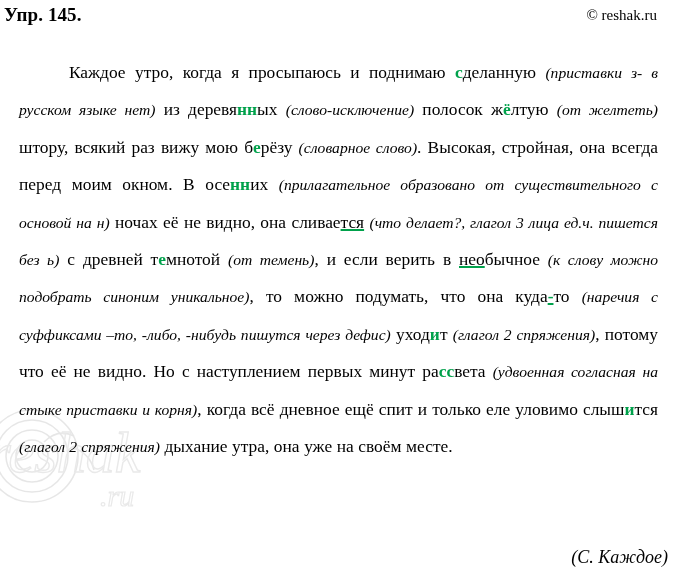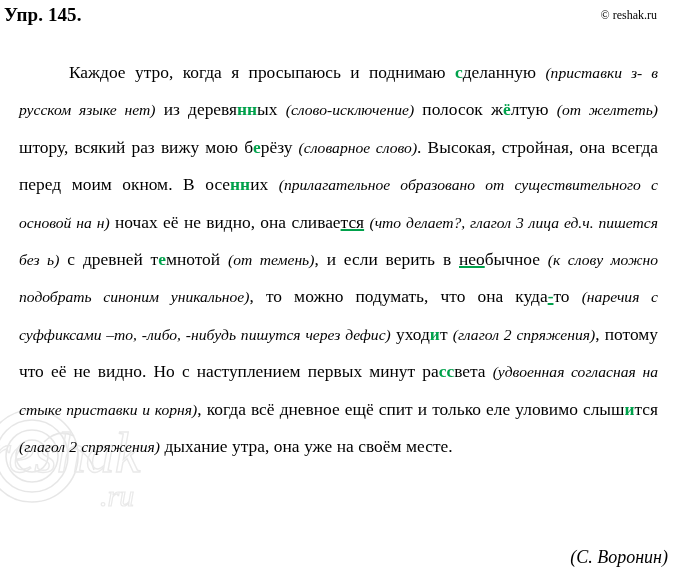--- a/index.html
+++ b/index.html
@@ -30,21 +30,21 @@
     align-items: flex-end;
     justify-content: space-between;
   }
   .exercise-title {
     font-size: 19px;
     font-weight: bold;
     line-height: 22px;
     letter-spacing: 0.1px;
   }
   .copyright {
-    font-size: 12px;
+    font-size: 15px;
     line-height: 22px;
     white-space: nowrap;
   }
 
   
   .doc-body {
     position: absolute;
     top: 38px;
     left: 3px;
     width: 671px;
@@ -128,13 +128,13 @@
     </g>
     <text x="6" y="74" font-family="'Liberation Serif', serif" font-size="58" fill="none" stroke="#d4d4d4" stroke-width="1.4" font-style="italic">reshak</text>
     <text x="118" y="108" font-family="'Liberation Serif', serif" font-size="30" fill="none" stroke="#d4d4d4" stroke-width="1.2" font-style="italic">.ru</text>
   </svg>
 </div>
 
 <div class="doc-body">
   <p class="para last-line-natural" id="answer-paragraph"><span>Каждое утро, когда я просыпаюсь и поднимаю </span><span class="hl">с</span><span>деланную </span><span class="note">(приставки з- в русском языке нет)</span><span> из деревя</span><span class="hl">нн</span><span>ых </span><span class="note">(слово-исключение)</span><span> полосок ж</span><span class="hl">ё</span><span>лтую </span><span class="note">(от желтеть)</span><span> штору, всякий раз вижу мою б</span><span class="hl">е</span><span>рёзу </span><span class="note">(словарное слово)</span><span>. Высокая, стройная, она всегда перед моим окном. В осе</span><span class="hl">нн</span><span>их </span><span class="note">(прилагательное образовано от существительного с основой на н)</span><span> ночах её не видно, она сливае</span><span class="ul">тся</span><span> </span><span class="note">(что делает?, глагол 3 лица ед.ч. пишется без ь)</span><span> с древней т</span><span class="hl">е</span><span>мнотой </span><span class="note">(от темень)</span><span>, и если верить в </span><span class="ul">нео</span><span>бычное </span><span class="note">(к слову можно подобрать синоним уникальное)</span><span>, то можно подумать, что она куда</span><span class="hl-ul">-</span><span>то </span><span class="note">(наречия с суффиксами –то, -либо, -нибудь пишутся через дефис)</span><span> ухо</span><span>д</span><span class="hl">и</span><span>т </span><span class="note">(глагол 2 спряжения)</span><span>, потому что её не видно. Но с наступлением первых минут ра</span><span class="hl">сс</span><span>вета </span><span class="note">(удвоенная согласная на стыке приставки и корня)</span><span>, когда всё дневное ещё спит и только еле уловимо слыш</span><span class="hl">и</span><span>тся </span><span class="note">(глагол 2 спряжения)</span><span> дыхание утра, она уже на своём месте.</span></p>
 </div>
 
-<div class="author-line">(С. Воронин)</div>
+<div class="author-line">(С. Каждое)</div>
 
 </body></html>

